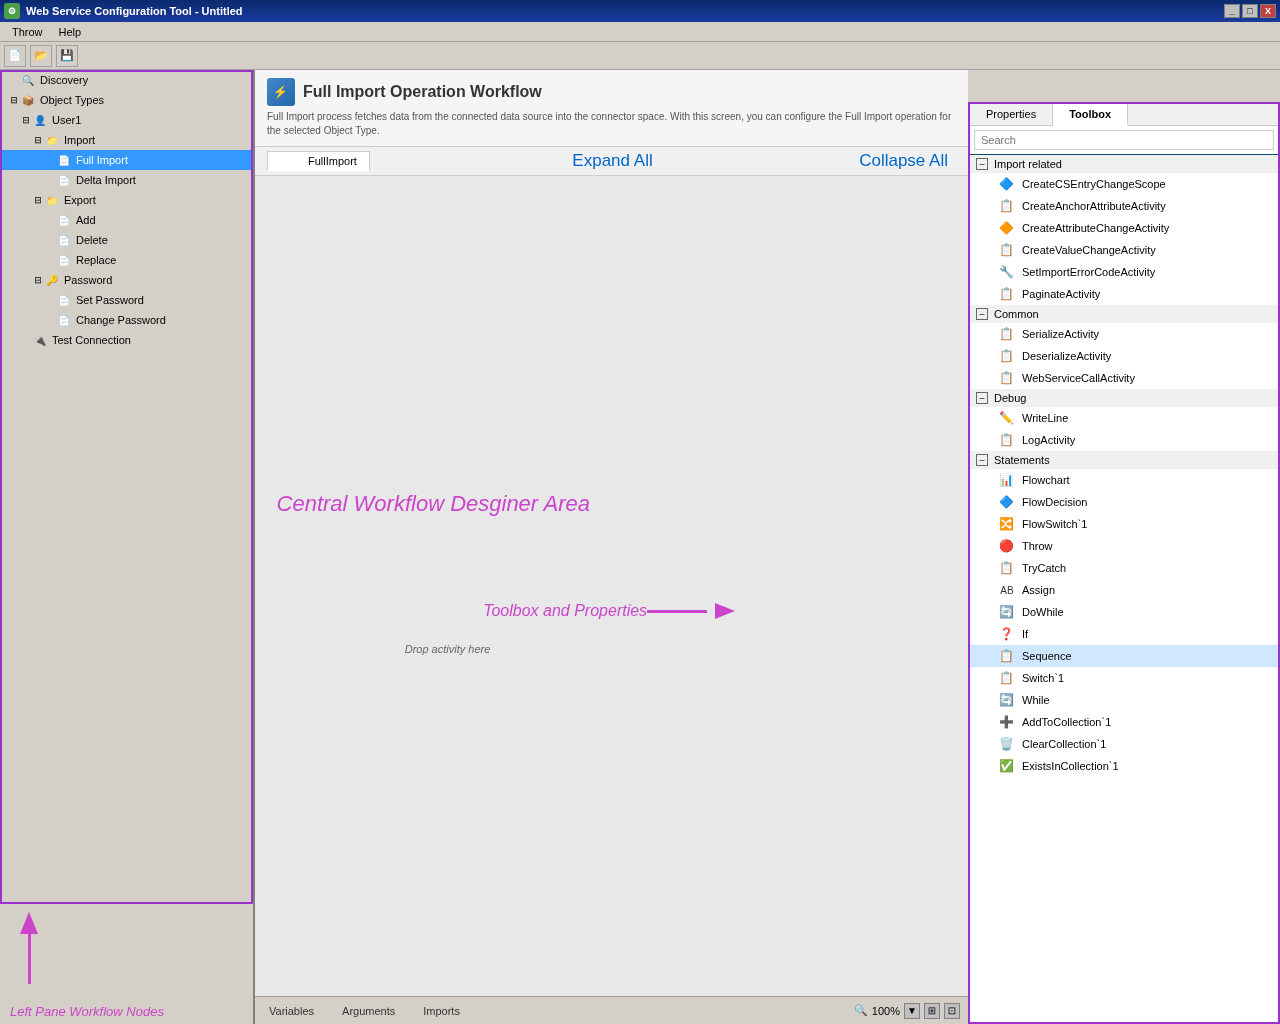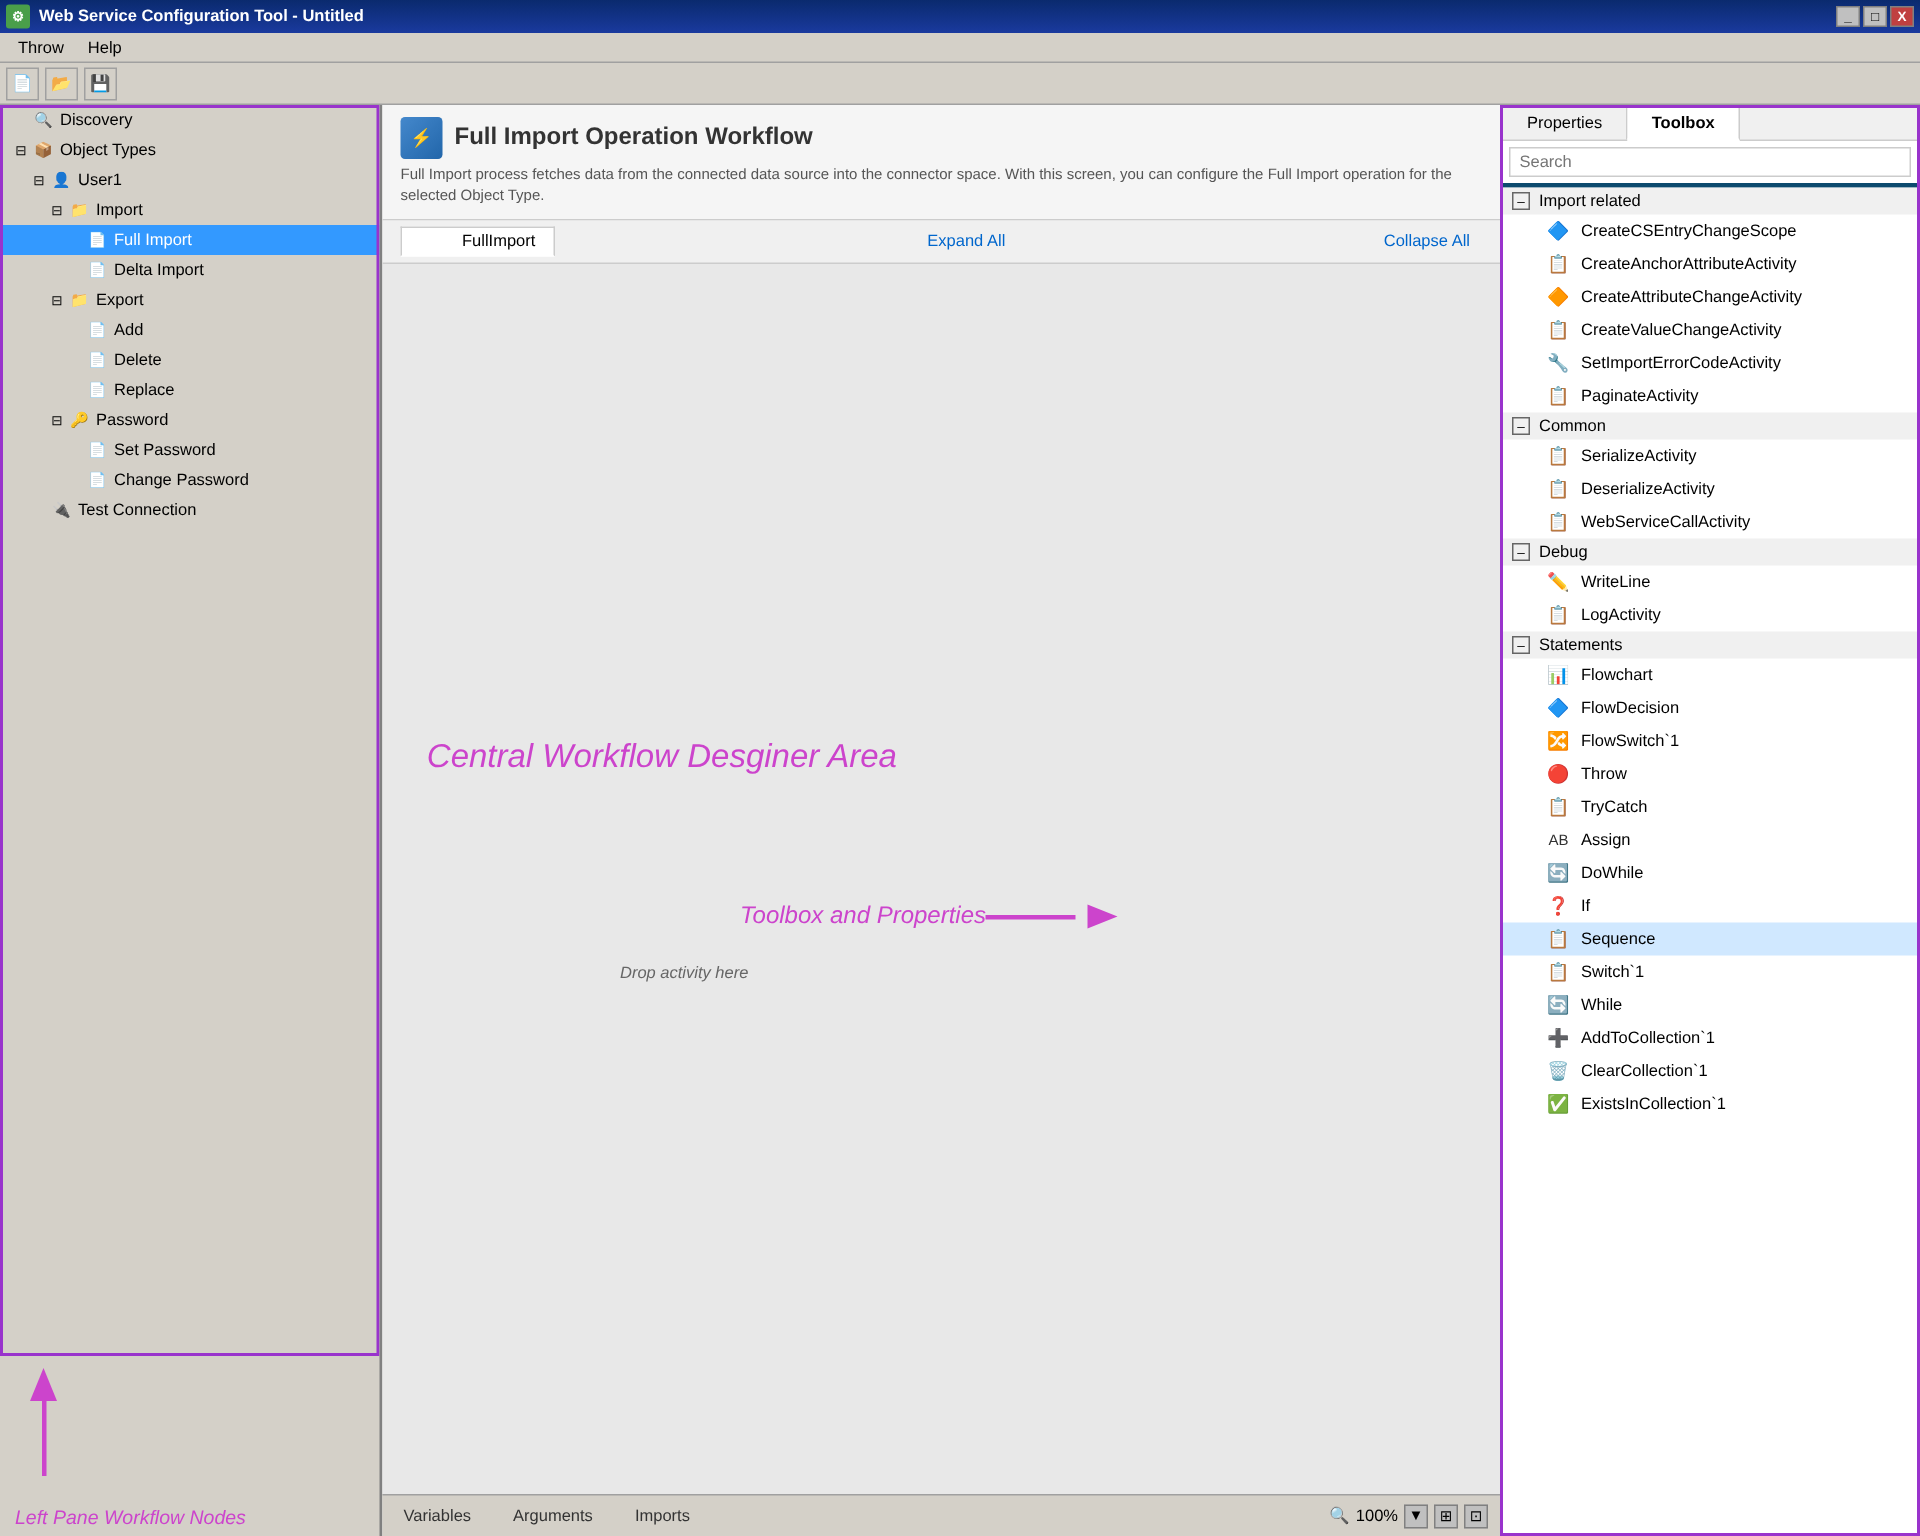--- a/index.html
+++ b/index.html
@@ -91,21 +91,21 @@
 
     #workflow-toolbar {
       display: flex;
       align-items: center;
       padding: 4px 12px;
       border-bottom: 1px solid #ccc;
       background: #f0f0f0;
     }
     .wf-tab { padding: 3px 12px; border: 1px solid #ccc; background: #e0e0e0; cursor: pointer; font-size: 11px; margin-right: 4px; }
     .wf-tab.active { background: white; border-bottom: 1px solid white; padding-left: 40px; }
-    .expand-collapse { margin-left: auto; font-size: 11px; color: #0066cc; cursor: pointer; margin-right: 8px; }
+    .expand-collapse { margin-left: auto; font-size: 17px; color: #0066cc; cursor: pointer; margin-right: 8px; }
 
     #designer-area {
       flex: 1;
       background: #e8e8e8;
       position: relative;
       overflow: hidden;
     }
 
     .designer-text-central {
       position: absolute;
@@ -161,29 +161,30 @@
       align-items: center;
       padding: 0 8px;
       gap: 16px;
     }
     .footer-tab { font-size: 11px; color: #333; cursor: pointer; padding: 2px 6px; }
     .zoom-area { margin-left: auto; display: flex; align-items: center; gap: 4px; font-size: 11px; }
     .zoom-btn { width: 16px; height: 16px; background: #c0c0c0; border: 1px solid #808080; display: flex; align-items: center; justify-content: center; cursor: pointer; font-size: 10px; }
 
     
     #right-panel {
-      width: 280px;
+      width: 312px;
       background: white;
       border-left: 2px solid #9933cc;
       border-top: 2px solid #9933cc;
       border-right: 2px solid #9933cc;
       border-bottom: 2px solid #9933cc;
       display: flex;
       flex-direction: column;
       overflow: hidden;
+      margin-top: 32px;
     }
 
     #toolbox-tabs {
       display: flex;
       border-bottom: 1px solid #ccc;
       background: #f0f0f0;
     }
     .toolbox-tab {
       padding: 4px 16px;
       font-size: 11px;
@@ -192,21 +193,21 @@
     }
     .toolbox-tab.active {
       background: white;
       border-bottom: 2px solid white;
       margin-bottom: -1px;
       font-weight: bold;
     }
 
     #toolbox-search {
       padding: 4px;
-      border-bottom: 3px solid #0c4a6e;
+      border-bottom: 1px solid #0c4a6e;
     }
     #toolbox-search input {
       width: 100%;
       height: 20px;
       border: 1px solid #ccc;
       padding: 2px 6px;
       font-size: 11px;
     }
 
     #toolbox-content {

